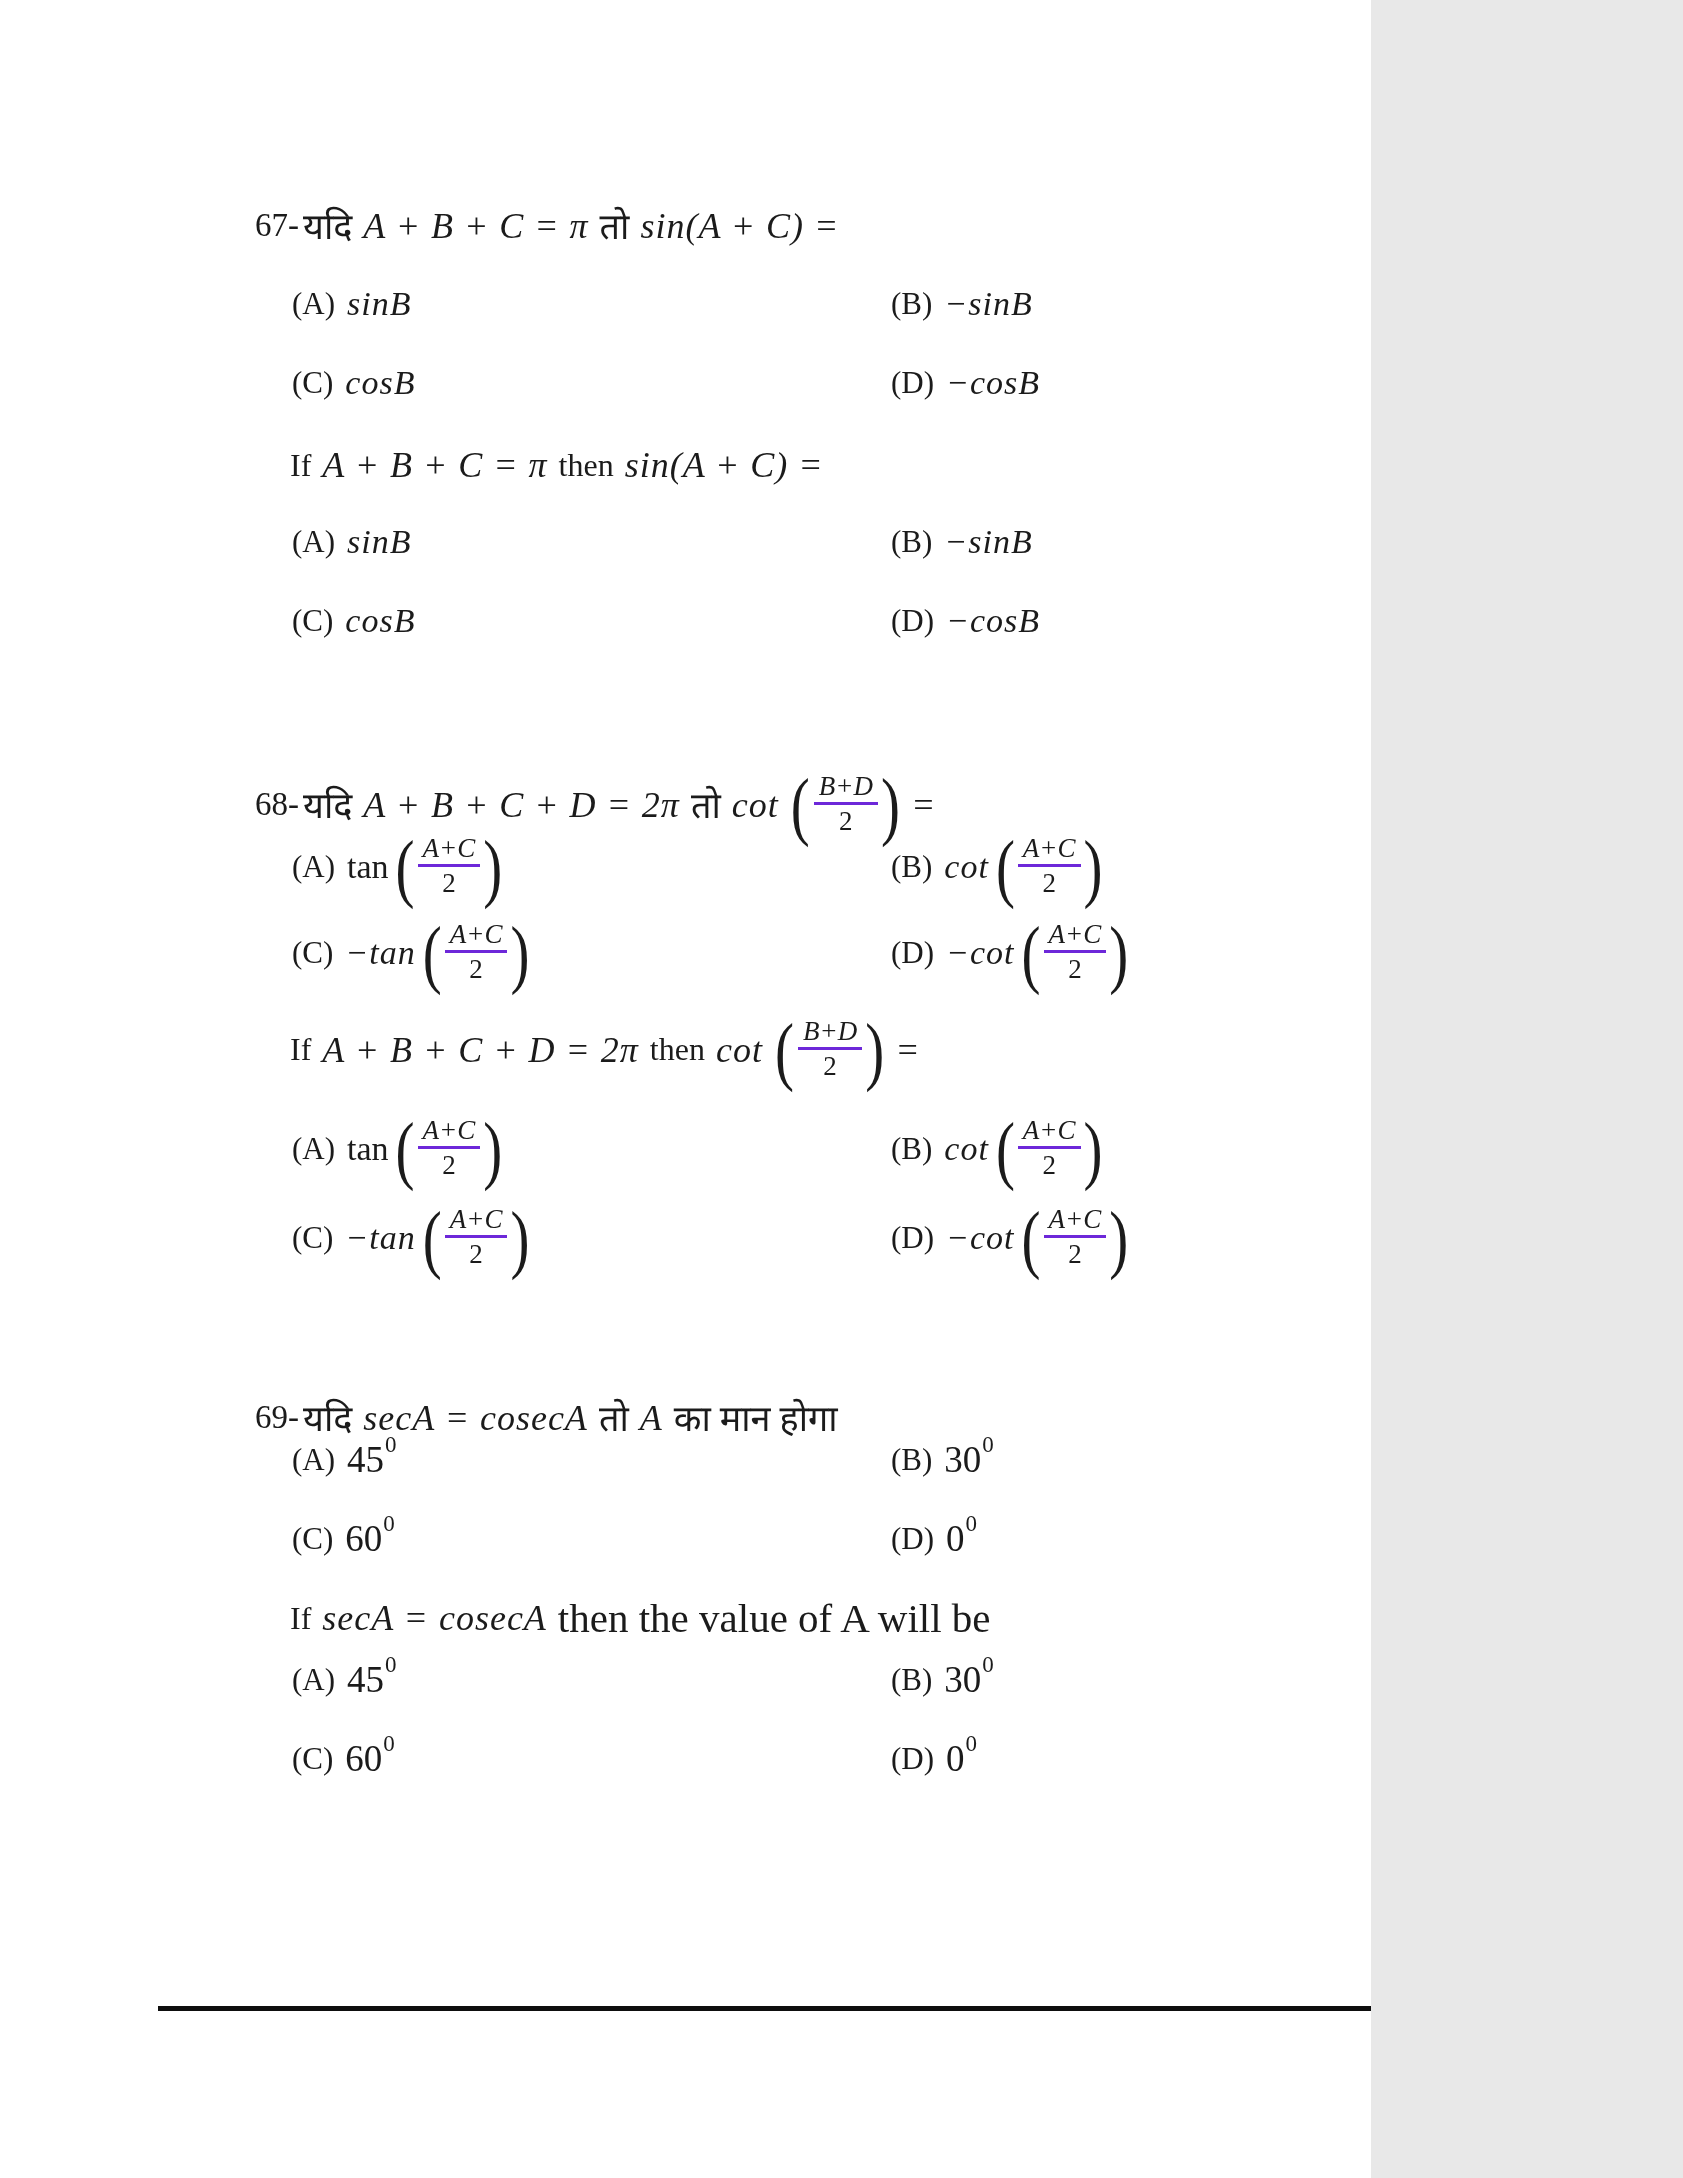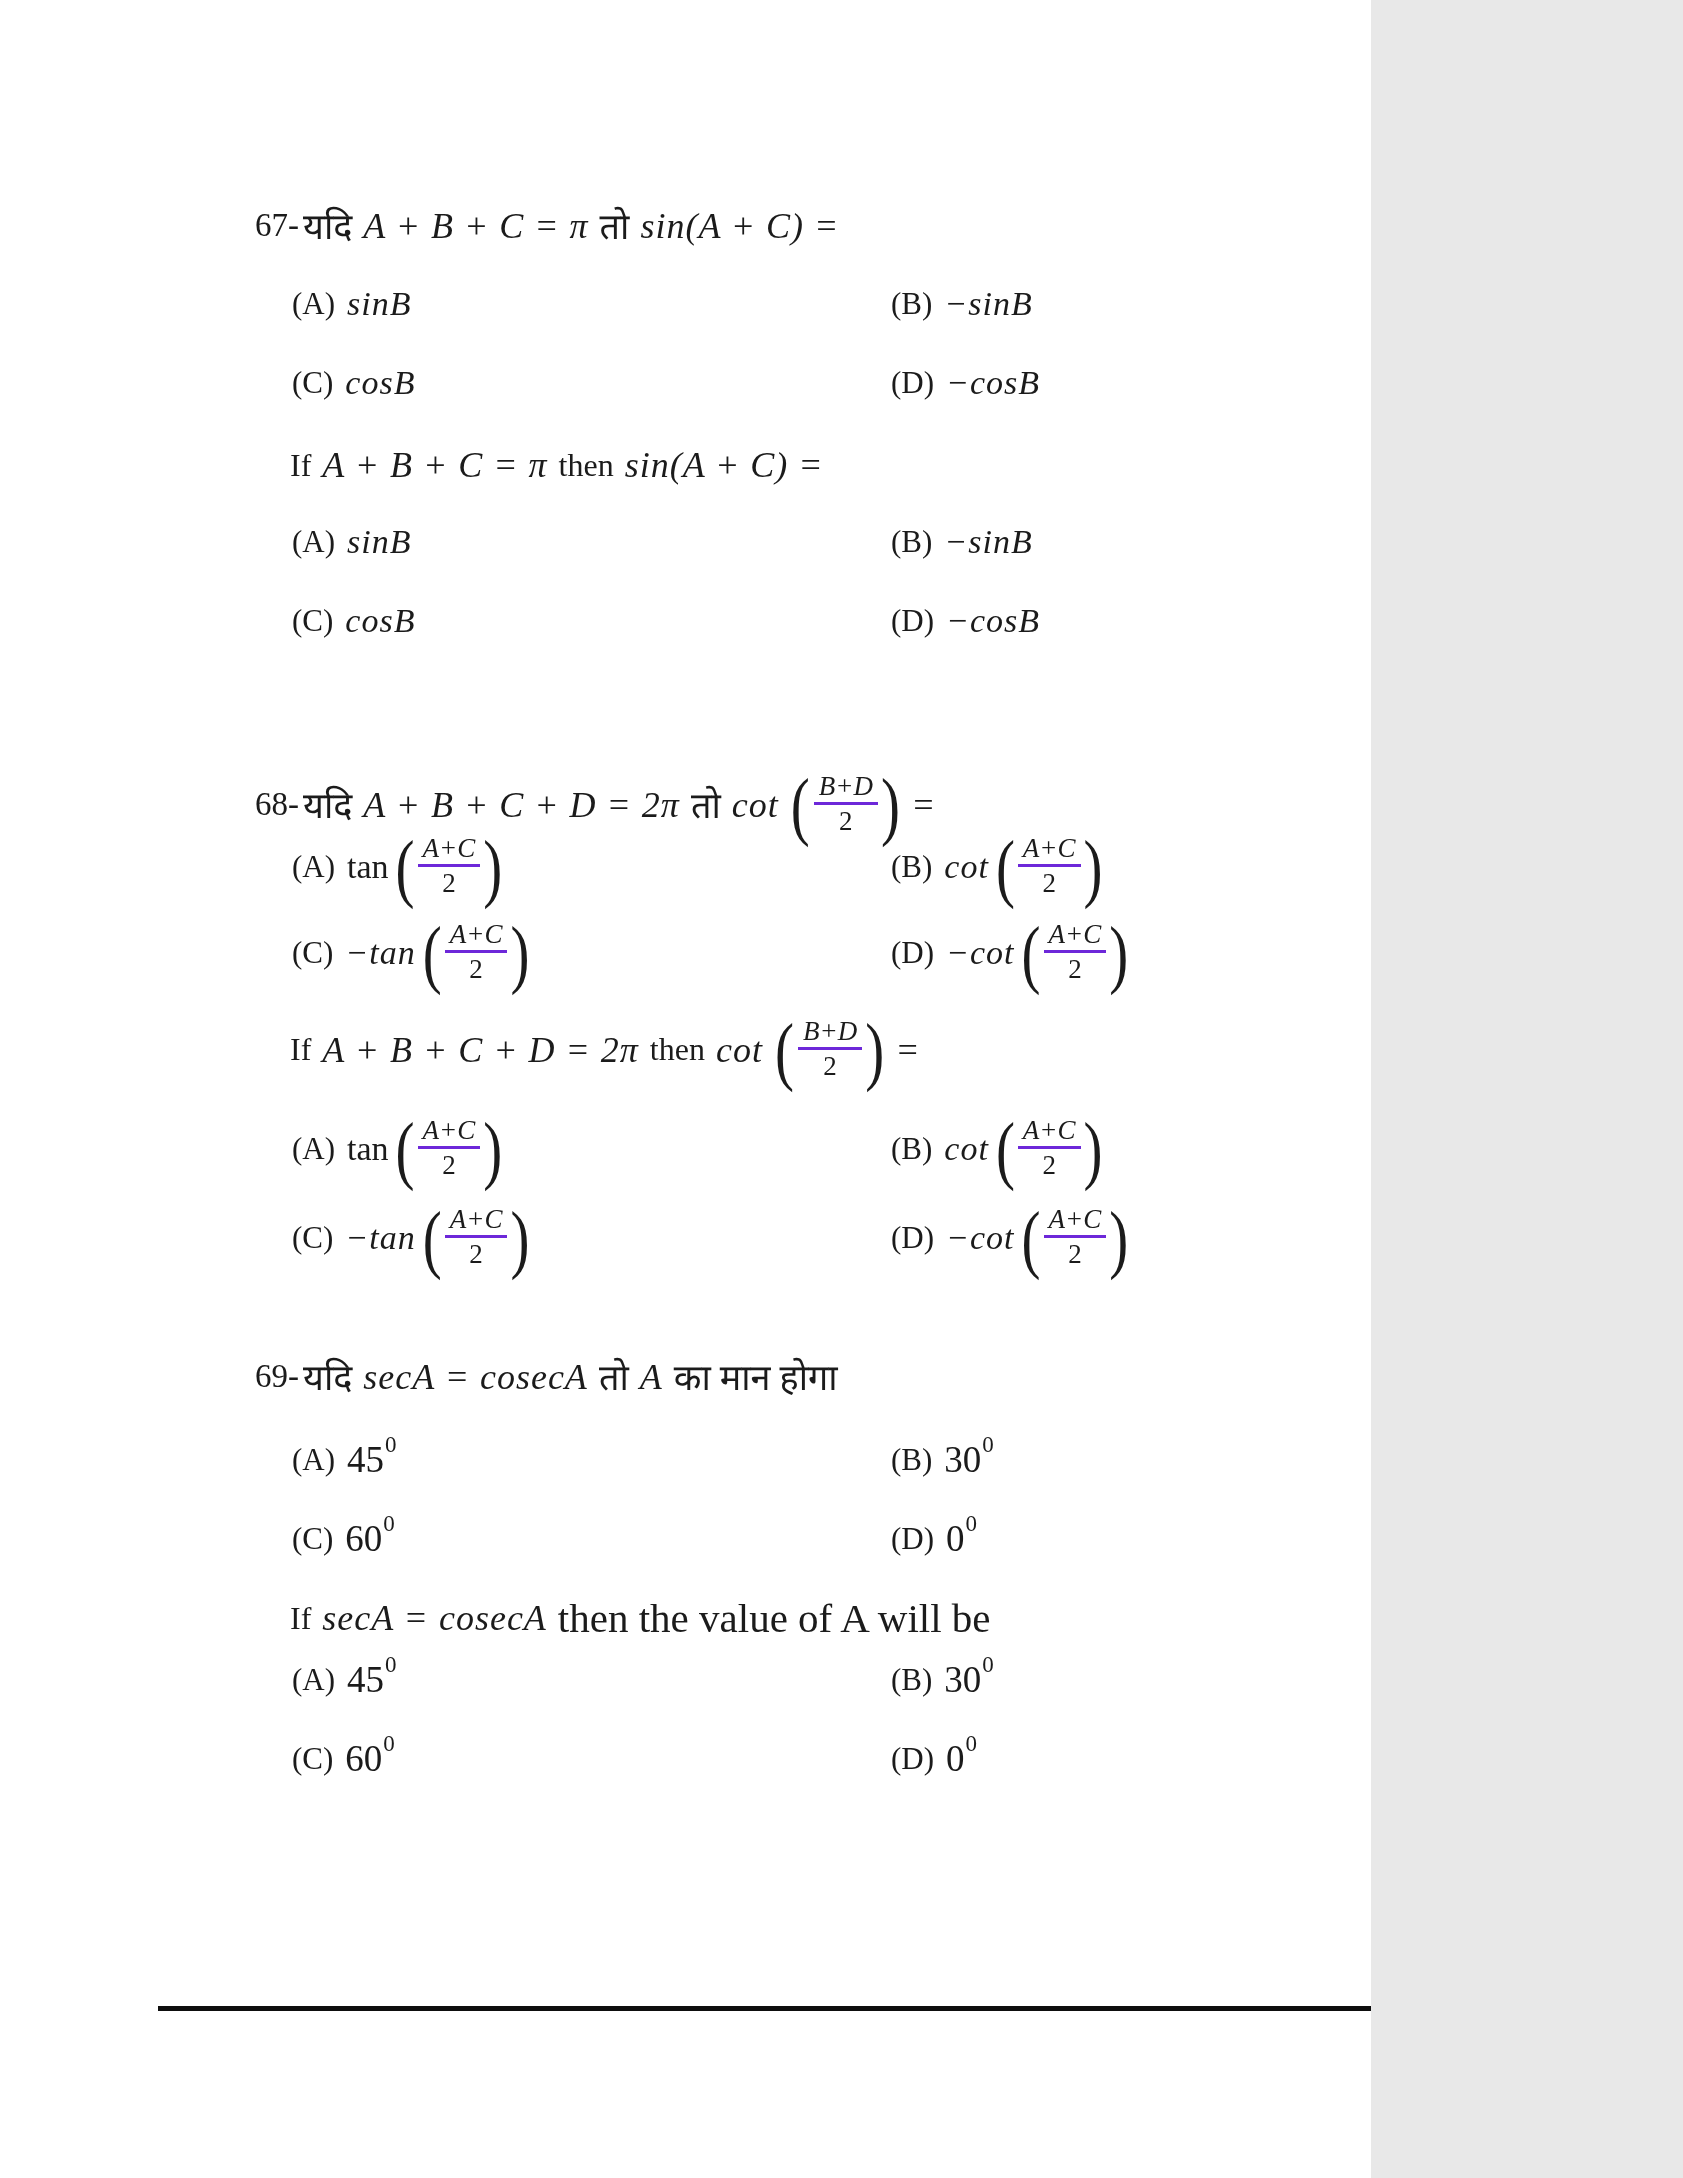--- a/index.html
+++ b/index.html
@@ -211,21 +211,21 @@
       <span class="math-sm">−cot</span>
       <span class="bigparen">(</span>
       <span class="frac">
         <span class="num">A+C</span>
         <span class="den">2</span>
       </span>
       <span class="bigparen">)</span>
     </span>
   </div>
 
-  <div class="line" style="top:1352px;left:255px;">
+  <div class="line" style="top:1393px;left:255px;">
     <span class="qnum">69-</span>
     <span class="hindi">यदि</span>
     <span class="math">secA = cosecA</span>
     <span class="hindi">तो</span>
     <span class="math">A</span>
     <span class="hindi">का मान होगा</span>
   </div>
 
   <div>
     <span class="opt" style="top:1438px;left:292px;">

